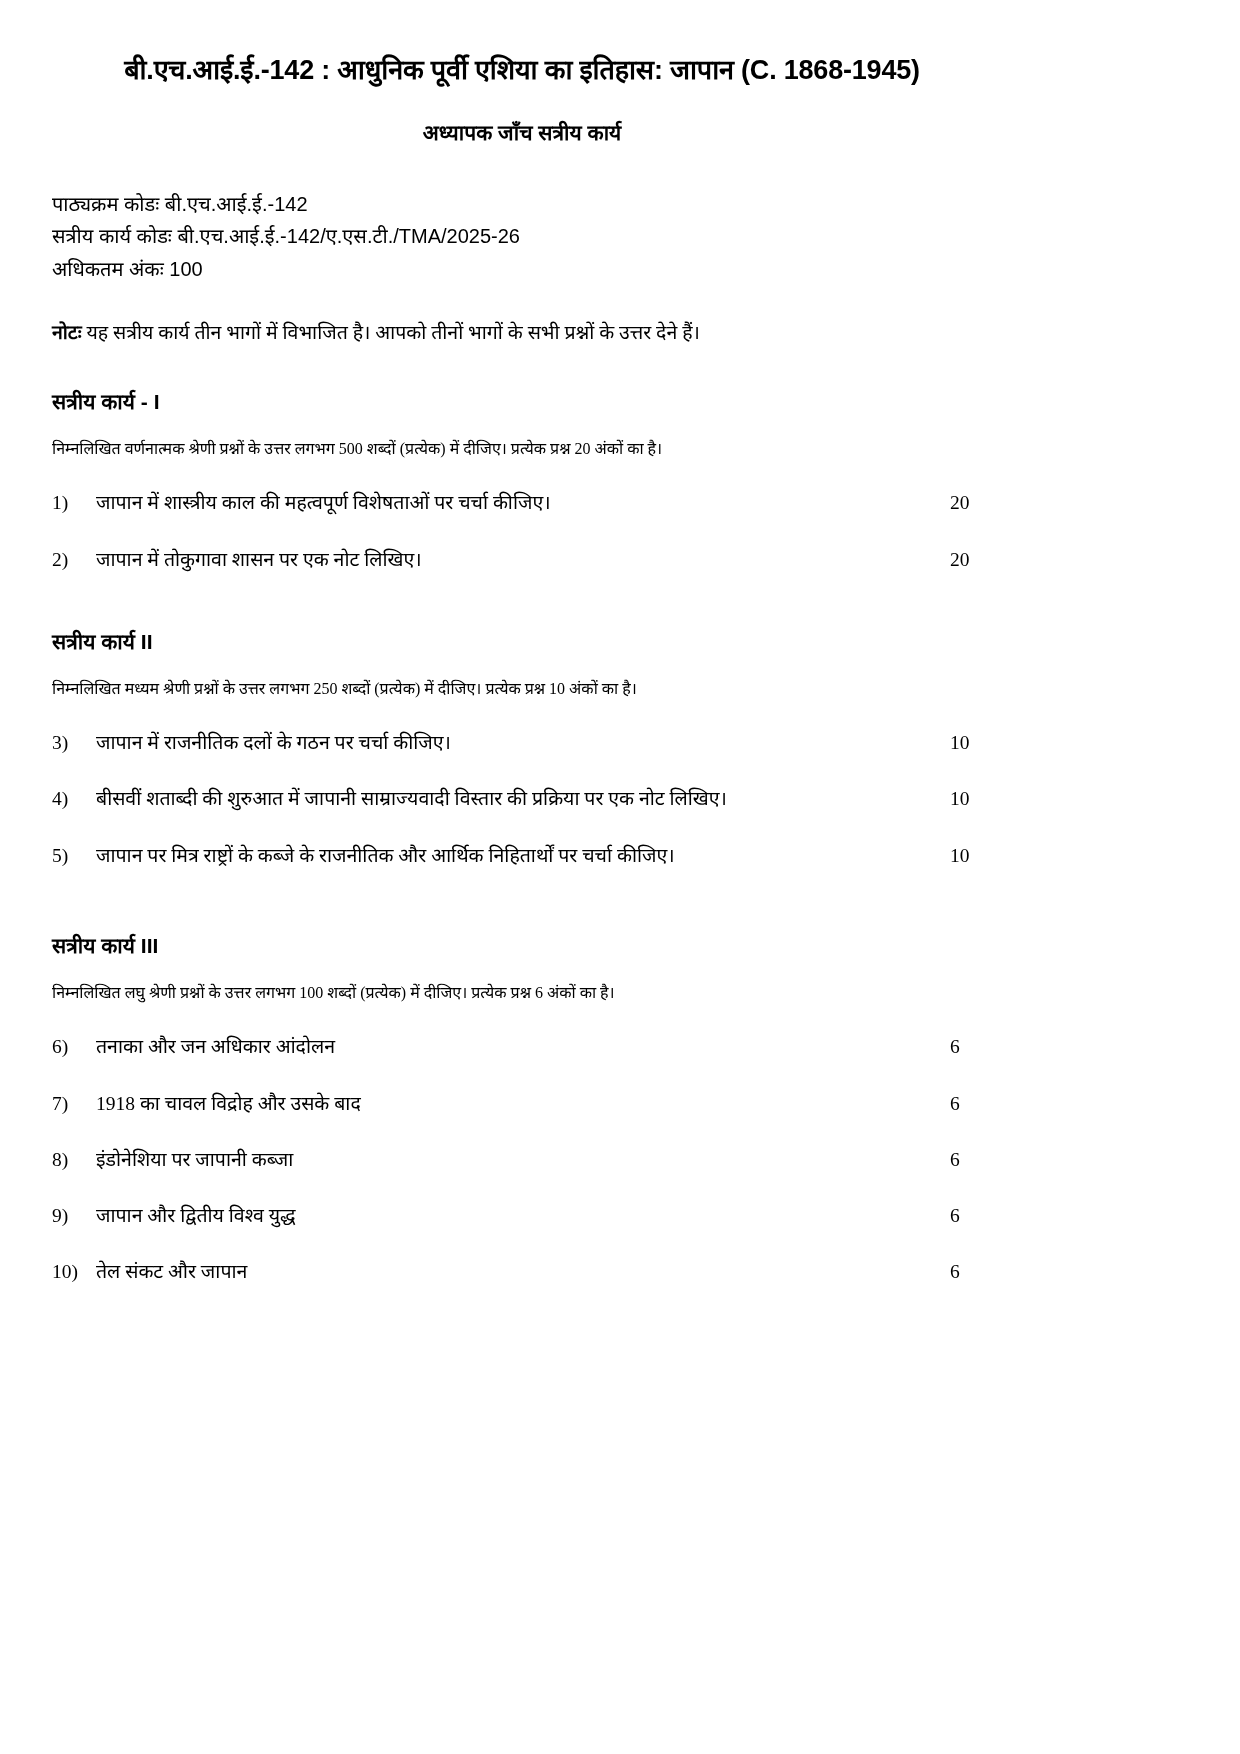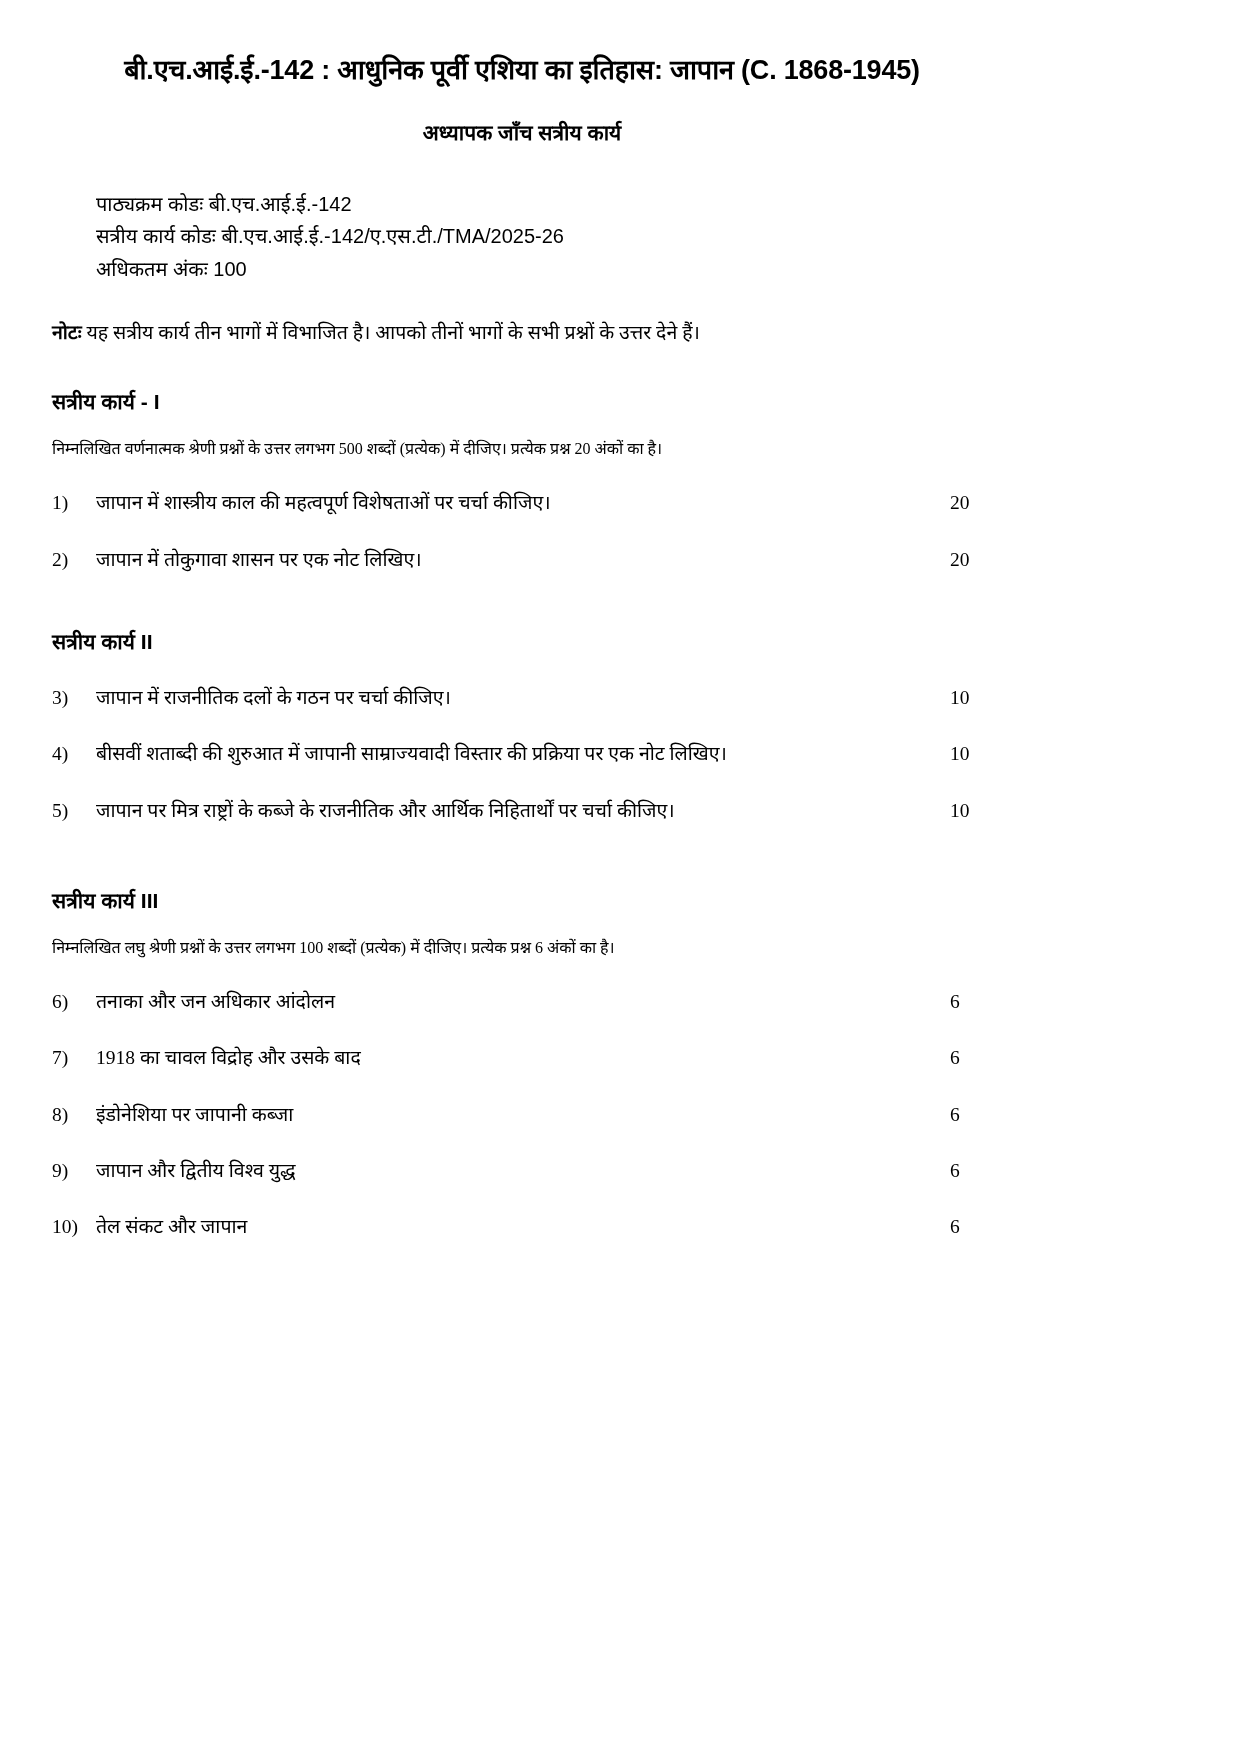--- a/index.html
+++ b/index.html
@@ -40,21 +40,20 @@
     font-family: "Liberation Sans", "DejaVu Sans", sans-serif;
   }
   .meta-block {
     margin: 42px 0 0 0;
   }
   .meta-line {
     font-size: 20px;
     line-height: 1.62;
     font-family: "Liberation Sans", "DejaVu Sans", sans-serif;
     white-space: nowrap;
-    margin-left: 44px;
   }
   .note-line {
     margin: 34px 0 0 0;
     font-size: 19.5px;
     line-height: 1.45;
   }
   .note-label {
     font-weight: bold;
   }
   .section {
@@ -132,20 +131,21 @@
       <li class="q-row">
         <span class="q-num">2)</span>
         <span class="q-text">जापान में तोकुगावा शासन पर एक नोट लिखिए।</span>
         <span class="q-marks">20</span>
       </li>
     </ul>
   </div>
 
   <div class="section sec-2">
     <div class="section-heading">सत्रीय कार्य II</div>
+    <div class="section-instruction">निम्नलिखित मध्यम श्रेणी प्रश्नों के उत्तर लगभग 250 शब्दों (प्रत्येक) में दीजिए। प्रत्येक प्रश्न 10 अंकों का है।</div>
     <ul class="q-list">
       <li class="q-row">
         <span class="q-num">3)</span>
         <span class="q-text">जापान में राजनीतिक दलों के गठन पर चर्चा कीजिए।</span>
         <span class="q-marks">10</span>
       </li>
       <li class="q-row">
         <span class="q-num">4)</span>
         <span class="q-text">बीसवीं शताब्दी की शुरुआत में जापानी साम्राज्यवादी विस्तार की प्रक्रिया पर एक नोट लिखिए।</span>
         <span class="q-marks">10</span>

